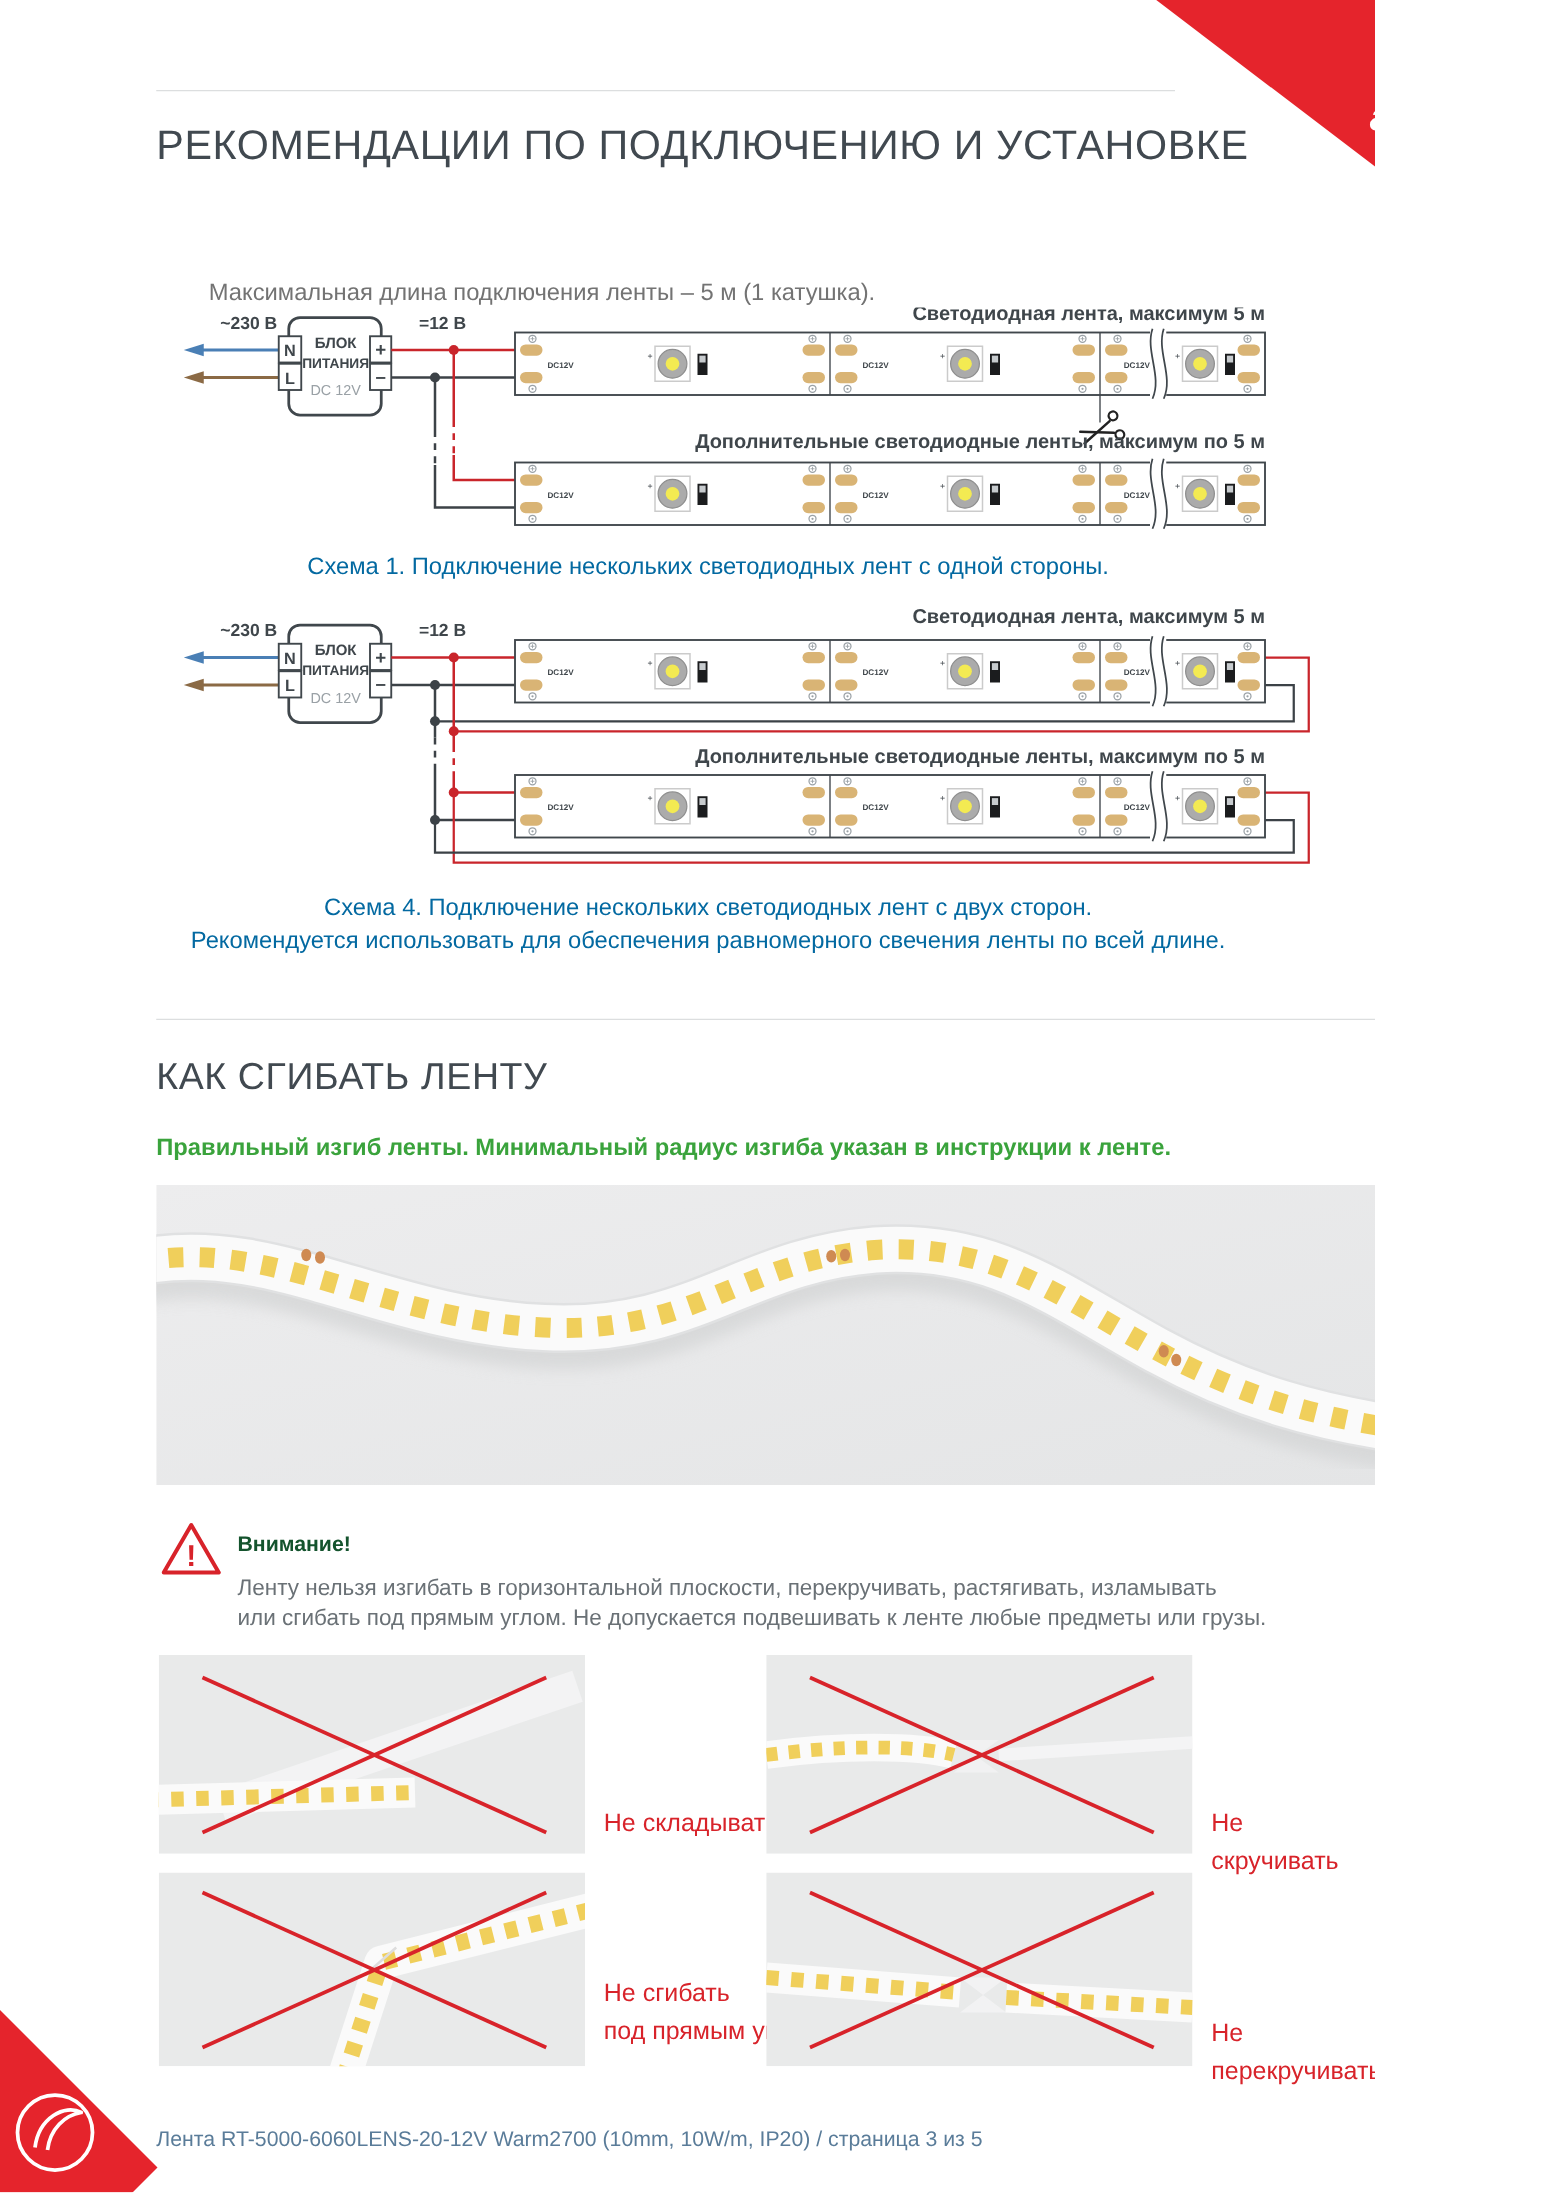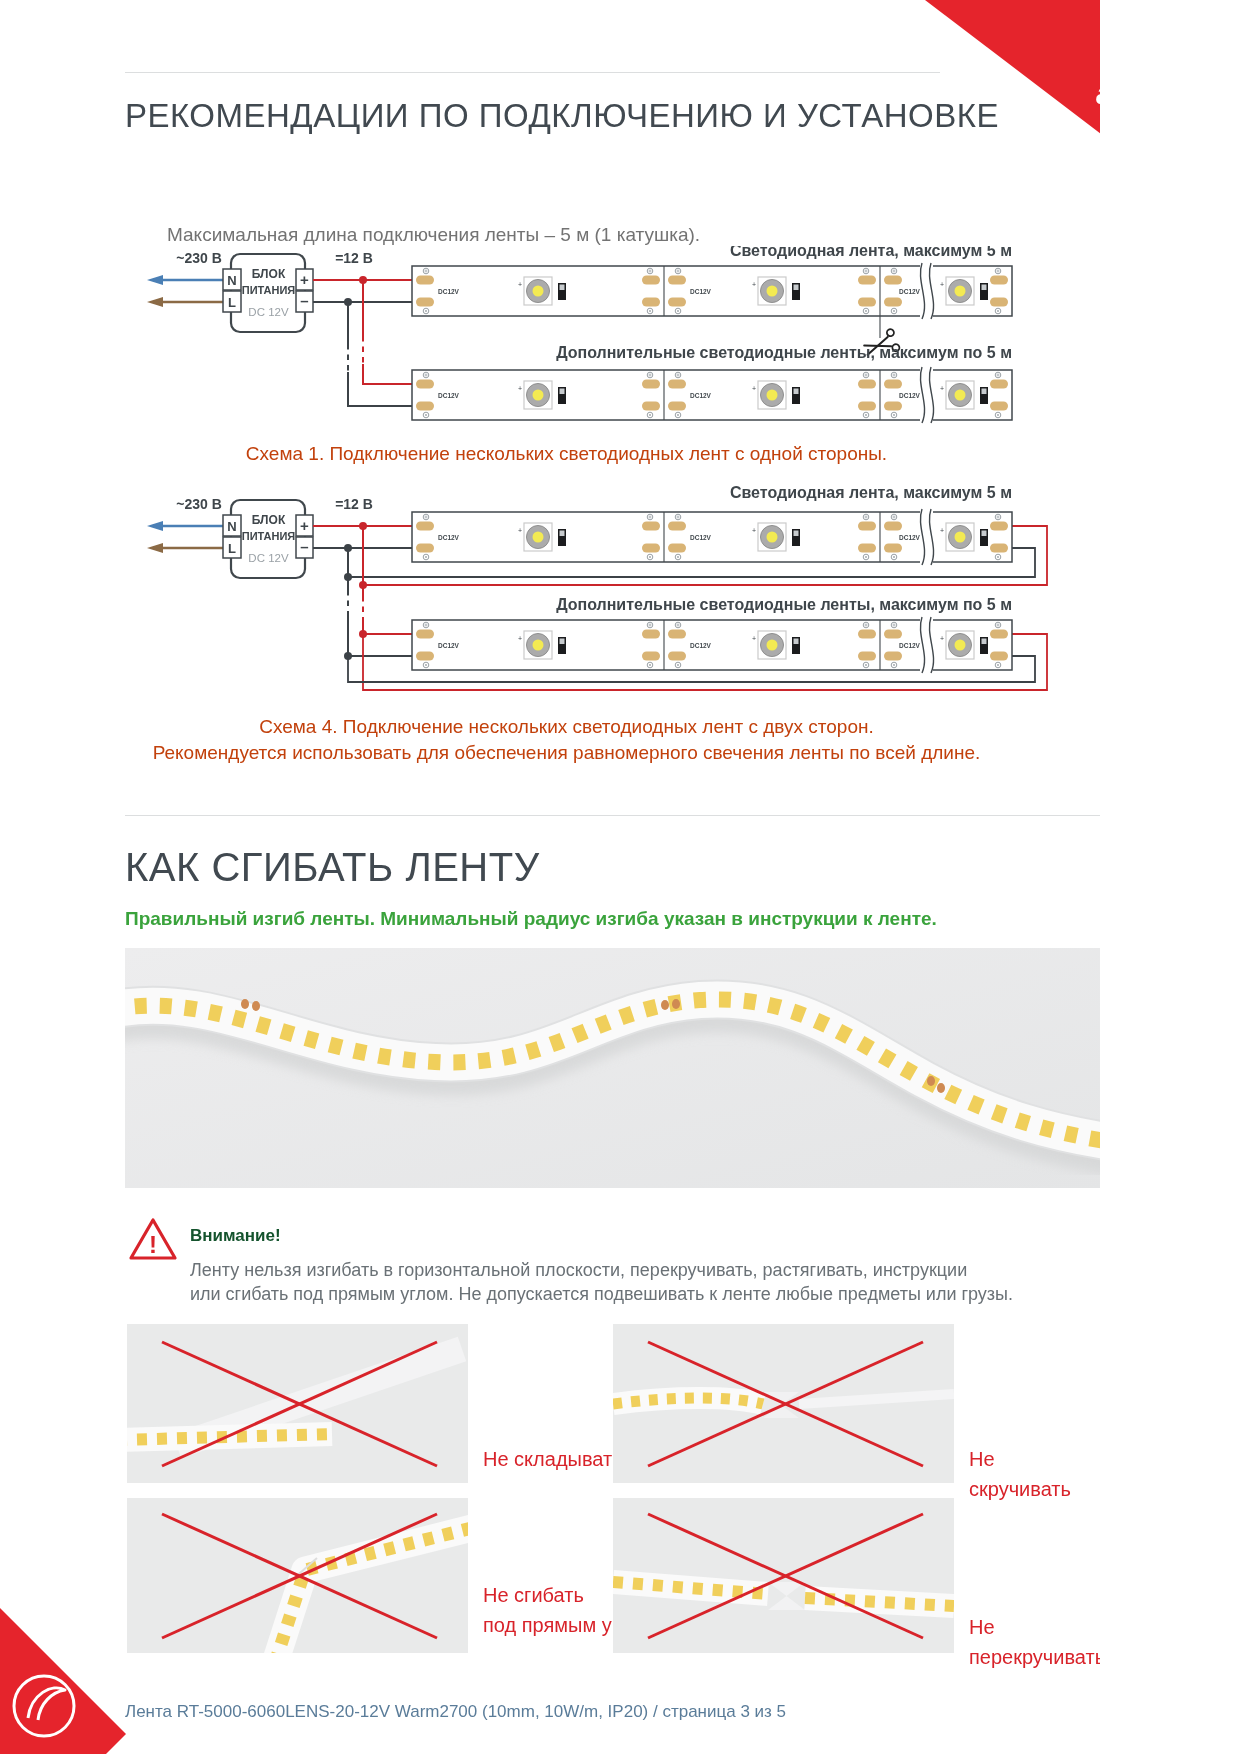--- a/index.html
+++ b/index.html
@@ -1,23 +1,23 @@
 <!DOCTYPE html>
 <html><head>
 <meta charset="utf-8">
 <style>
   html,body{margin:0;padding:0;background:#fff;}
   #page{position:relative;width:1100px;height:1754px;background:#ffffff;overflow:hidden;
         font-family:"Liberation Sans",sans-serif;}
   .abs{position:absolute;}
   .hairline{height:1px;background:#dcdedf;}
   .h1{font-size:33px;color:#414950;letter-spacing:.5px;font-weight:400;}
-  .h2{font-size:40px;color:#414950;letter-spacing:.5px;font-weight:400;}
+  .h2{font-size:30px;color:#414950;letter-spacing:.5px;font-weight:400;}
   .bodytext{font-size:19px;color:#737373;}
-  .caption{font-size:19px;color:#c2410c;text-align:center;line-height:26px;width:883px;left:125px;}
+  .caption{font-size:19px;color:#0369a1;text-align:center;line-height:26px;width:883px;left:125px;}
   .note-green{font-size:19px;font-weight:bold;color:#3aa33c;}
   .warn-title{font-size:17px;font-weight:bold;color:#14532d;}
   .warn-body{font-size:18px;color:#6a7176;line-height:23.5px;}
   .dont-label{font-size:20px;color:#d8232a;line-height:30px;}
   .footer-text{font-size:17px;color:#5a7c99;}
   .pagenum{font-size:26px;color:#464d52;}
   svg text{font-family:"Liberation Sans",sans-serif;}
   .dlabel{font-weight:bold;font-size:16px;fill:#3f464b;}
   .vlabel{font-weight:bold;font-size:14px;fill:#3f464b;}
   .brand-text{font-style:italic;font-weight:bold;font-size:31px;fill:#ffffff;letter-spacing:.5px;}
@@ -212,21 +212,21 @@
         <ellipse cx="816" cy="140" rx="4" ry="5"></ellipse>
     </g>
   </svg>
 
   <svg class="abs" style="left:128px;top:1216px;" width="50" height="46">
     <path d="M25,4 L47,42 L3,42 Z" fill="#ffffff" stroke="#d8232a" stroke-width="3.2" stroke-linejoin="round"></path>
     <text x="25" y="37" text-anchor="middle" font-size="24" font-weight="bold" fill="#d8232a">!</text>
   </svg>
   <div class="abs warn-title" style="left:190px;top:1226px;">Внимание!</div>
   <div class="abs warn-body" style="left:190px;top:1259px;width:930px;">
-    <div>Ленту нельзя изгибать в горизонтальной плоскости, перекручивать, растягивать, инструкции</div>
+    <div>Ленту нельзя изгибать в горизонтальной плоскости, перекручивать, растягивать, изламывать</div>
     <div>или сгибать под прямым углом. Не допускается подвешивать к ленте любые предметы или грузы.</div>
   </div>
 
   <svg class="abs" style="left:127px;top:1324px;" width="341" height="159">
     <rect width="341" height="159" fill="#e9eaea"></rect>
     <line x1="50" y1="122" x2="335" y2="25" stroke="#f3f3f4" stroke-width="26"></line>
     <line x1="-10" y1="116" x2="205" y2="110" stroke="#fafafa" stroke-width="24"></line>
     <line x1="-10" y1="116" x2="205" y2="110" stroke="#f0cf5b" stroke-width="12" stroke-dasharray="10 10"></line>
     <g stroke="#d8232a" stroke-width="3">
       <line x1="35" y1="18" x2="310" y2="142"></line>

